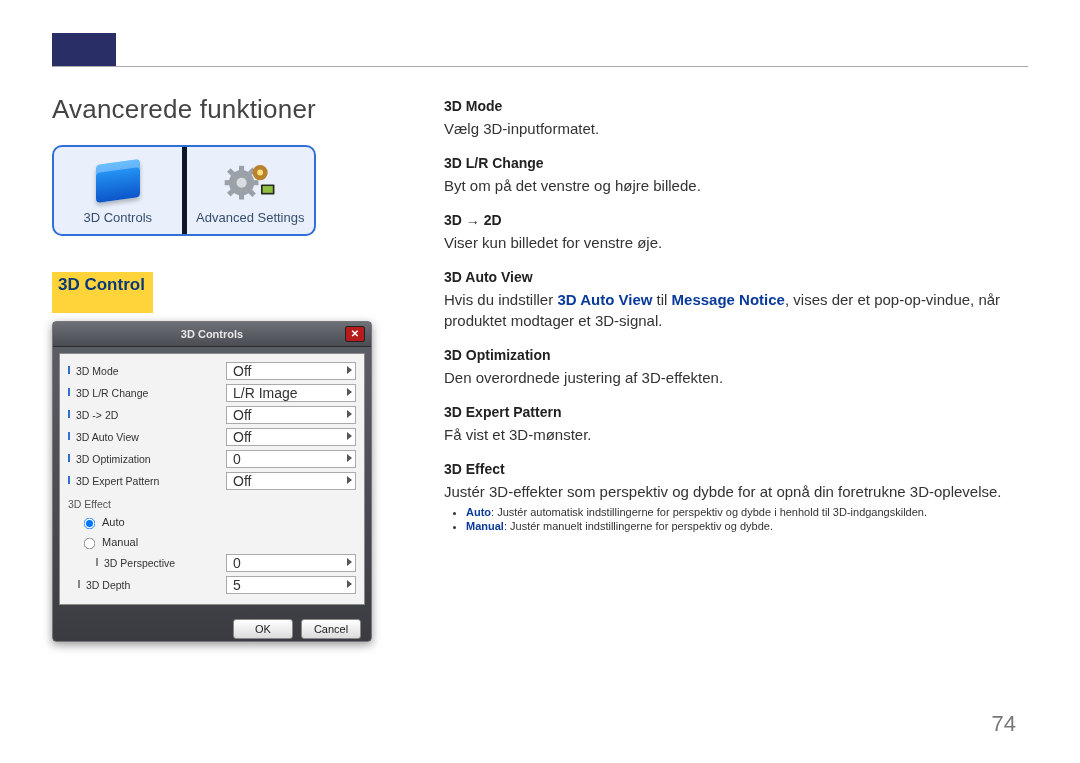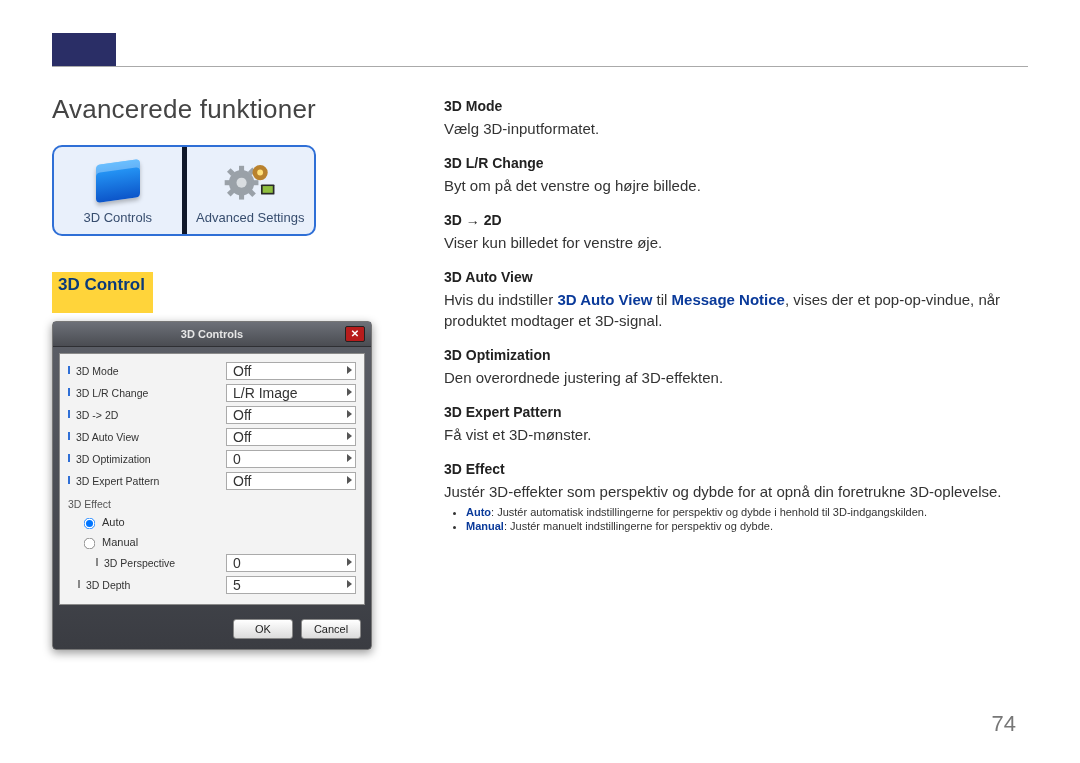--- a/index.html
+++ b/index.html
@@ -164,21 +164,21 @@
   .radio {
     display: flex; align-items: center;
     height: 20px;
     margin-left: 10px;
   }
   .radio input { margin-right: 6px; transform: scale(.9); }
   .dialog-footer {
     display: flex;
     justify-content: flex-end;
     gap: 8px;
-    padding: 8px 10px 10px 0;
+    padding: 8px 10px 2px 0;
   }
   .dbtn {
     width: 60px; height: 20px;
     background: linear-gradient(#fff,#dcdcdc);
     border: 1px solid #888;
     border-radius: 3px;
     font-size: 11px;
     color: #222;
     cursor: pointer;
   }

